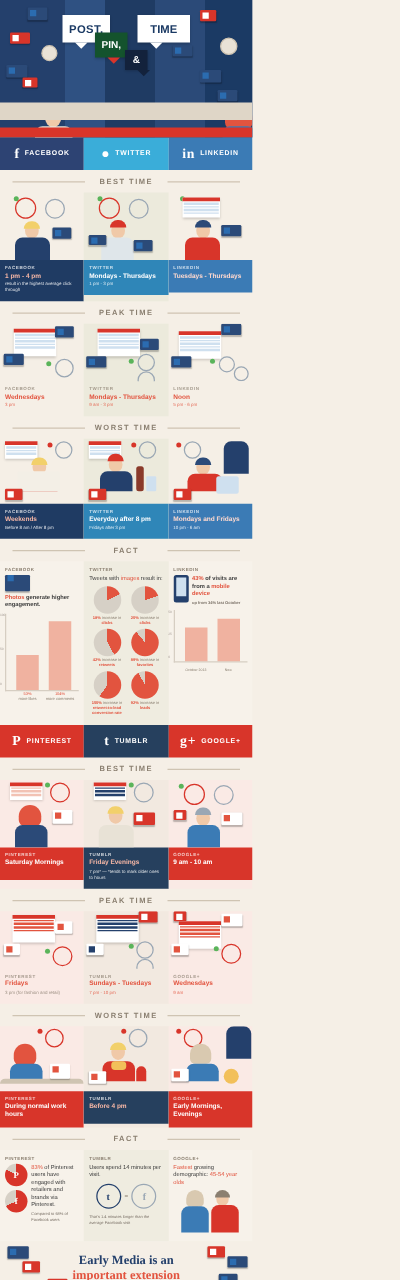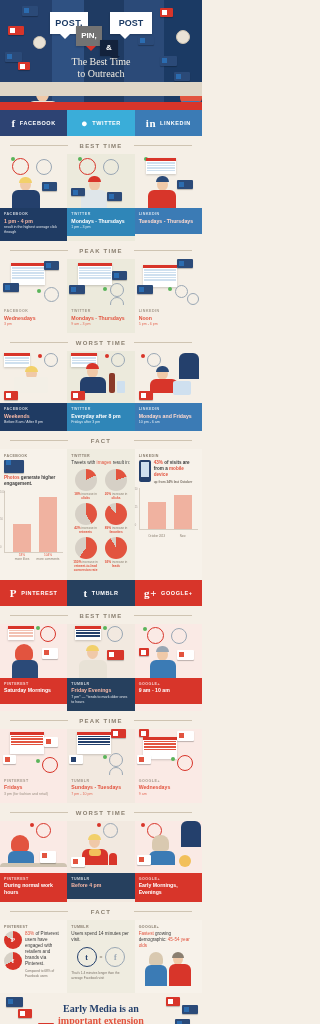--- a/index.html
+++ b/index.html
@@ -28,21 +28,21 @@
     position:absolute; background:#fff; color:#1b3a64;
     font-weight:bold; text-align:center;
     box-shadow:0 1px 2px rgba(0,0,0,.2);
   }
   .bubble:after{
     content:""; position:absolute; left:10px; bottom:-5px;
     border-left:5px solid transparent; border-right:5px solid transparent;
     border-top:5px solid #fff;
   }
   .b-post { left:50px; top:12px; width:38px; height:22px; line-height:22px; font-size:9px; letter-spacing:.3px; }
-  .b-pin  { left:76px; top:26px; width:26px; height:20px; line-height:20px; font-size:8px; background:#737373; color:#fff; }
+  .b-pin  { left:76px; top:26px; width:26px; height:20px; line-height:20px; font-size:8px; background:#14532d; color:#fff; }
   .b-pin:after{ border-top-color:#d8352a; }
   .b-tweet{ left:110px; top:12px; width:42px; height:22px; line-height:22px; font-size:9px; }
   .b-amp  { left:100px; top:40px; width:18px; height:16px; line-height:16px; font-size:8px; background:#13223c; color:#fff; }
   .b-amp:after{ border-top-color:#13223c; }
 
   .hero-title {
     position:absolute; left:0; top:56px; width:202px; text-align:center;
     color:#f0ece2; font-size:10px; line-height:12px; font-family:"Liberation Serif", serif;
   }
 
@@ -176,27 +176,23 @@
         <i></i>
       </div>
     <div class="mini blue" style="left:174px;top:72px;width:16px;height:9px;">
         <i></i>
       </div>
     <div class="clockface" style="left:33px;top:36px;width:13px;height:13px;"></div>
     <div class="clockface" style="left:176px;top:30px;width:14px;height:14px;"></div>
 
     <div class="bubble b-post">POST,</div>
     <div class="bubble b-pin">PIN,</div>
-    <div class="bubble b-tweet">POST</div>
+    <div class="bubble b-tweet">TIME</div>
     <div class="bubble b-amp">&amp;</div>
 
-    <div class="hero-title">
-      <div>The Best Time</div>
-      <div>to Outreach</div>
-    </div>
 
     <div class="person" style="left:28px;bottom:24px;">
       <div class="head" style="left:8px;top:0;width:13px;height:16px;background:#f0c9a8;"></div>
       <div class="head" style="left:7px;top:-1px;width:15px;height:7px;background:#f2d06a;border-radius:7px 7px 0 0;"></div>
       <div class="body" style="left:0;top:15px;width:30px;height:26px;background:#e8e2d6;"></div>
     </div>
     <div class="person" style="right:26px;bottom:24px;">
       <div class="head" style="left:8px;top:0;width:13px;height:16px;background:#f0c9a8;"></div>
       <div class="head" style="left:4px;top:-2px;width:22px;height:20px;background:#e2543f;border-radius:11px 11px 6px 6px;"></div>
       <div class="body" style="left:2px;top:15px;width:26px;height:26px;background:#3b7bb5;"></div>

